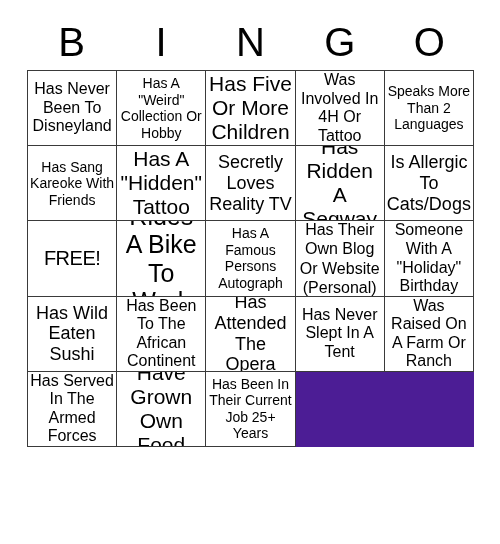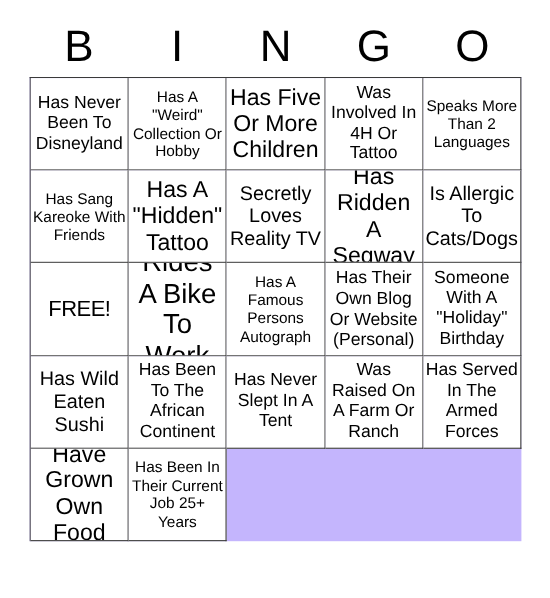--- a/index.html
+++ b/index.html
@@ -37,28 +37,28 @@
     line-height: 40px;
     font-weight: 400;
     letter-spacing: 0px;
     color: #000000;
     user-select: none;
   }
 
   
   #bingo-grid {
     width: 447px;
-    height: 422px;
+    height: 377px;
     border-top: 1px solid #3a3a3a;
     border-left: 1px solid #3a3a3a;
     box-sizing: border-box;
     display: grid;
     grid-template-columns: repeat(5, 1fr);
     grid-template-rows: repeat(5, 1fr);
-    background: #c4b5fd;
+    background: #4c1d95;
   }
 
   .bingo-cell {
     border-right: 1px solid #3a3a3a;
     border-bottom: 1px solid #3a3a3a;
     box-sizing: border-box;
     display: flex;
     align-items: center;
     justify-content: center;
     text-align: center;
@@ -144,20 +144,23 @@
       </div>
       <div class="bingo-cell fs-md">
         <span class="cell-text">Someone With A "Holiday" Birthday</span>
       </div>
       <div class="bingo-cell fs-lg">
         <span class="cell-text">Has Wild Eaten Sushi</span>
       </div>
       <div class="bingo-cell fs-md">
         <span class="cell-text">Has Been To The African Continent</span>
       </div>
+      <div class="bingo-cell fs-lg">
+        <span class="cell-text">Has Attended The Opera</span>
+      </div>
       <div class="bingo-cell fs-md">
         <span class="cell-text">Has Never Slept In A Tent</span>
       </div>
       <div class="bingo-cell fs-md">
         <span class="cell-text">Was Raised On A Farm Or Ranch</span>
       </div>
       <div class="bingo-cell fs-md">
         <span class="cell-text">Has Served In The Armed Forces</span>
       </div>
       <div class="bingo-cell fs-xl">

